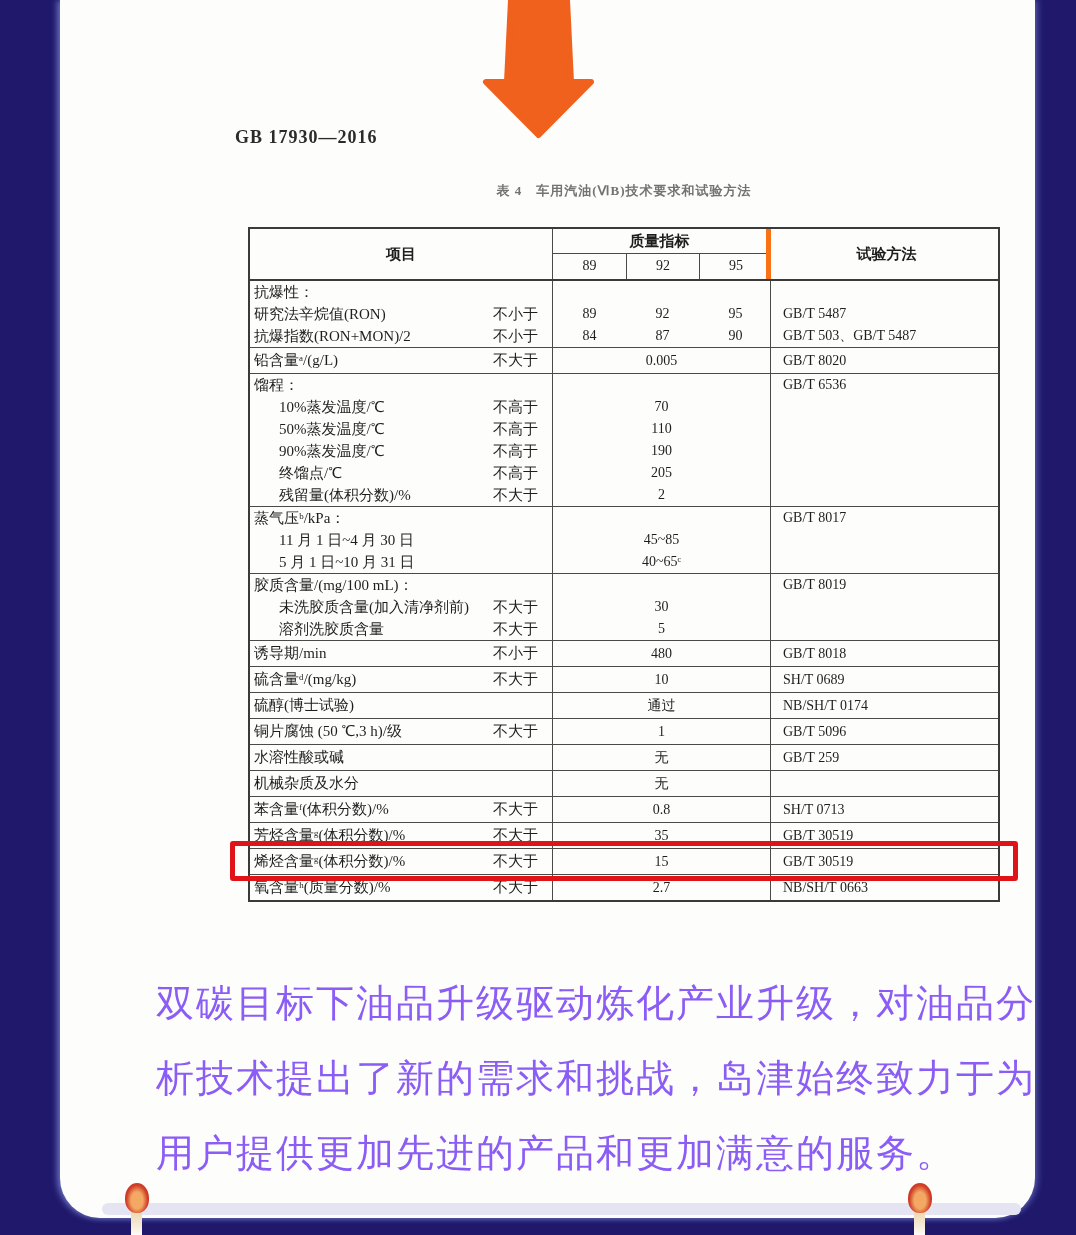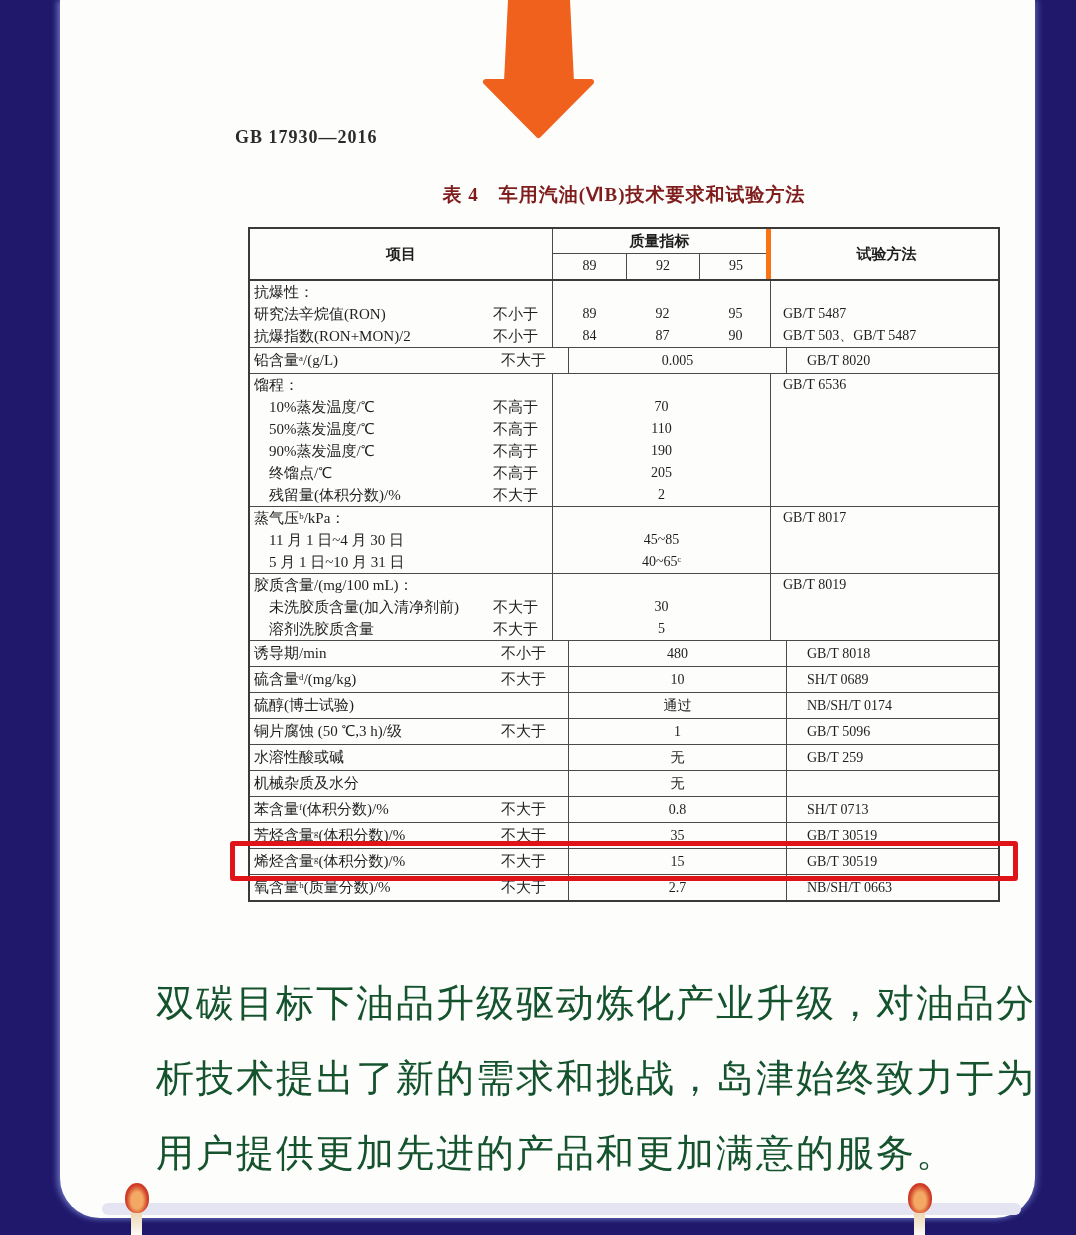--- a/index.html
+++ b/index.html
@@ -19,51 +19,51 @@
     position:absolute; left:42px; right:14px; bottom:3px; height:12px;
     background:var(--c-strip, #e4e4f3); border-radius:8px;
   }
   .arrow { position:absolute; left:478px; top:-3px; width:121px; height:143px; z-index:3; }
   .doc-code {
     position:absolute; left:175px; top:127px; font-size:18px; font-weight:700;
     color:#2b2b2b; letter-spacing:1px;
   }
   .tbl-title {
     position:absolute; left:188px; top:182px; width:752px; text-align:center;
-    font-size:19px; font-weight:700; color:#7f1d1d; letter-spacing:1px;
+    font-size:13px; font-weight:700; color:#737373; letter-spacing:1px;
   }
   .table-wrap { position:absolute; left:188px; top:227px; width:752px; }
   .tbl { border:2px solid #3a3a3a; background:#fdfdfb; color:#1e1e1e; }
   .hdr { display:grid; grid-template-columns:302px 219px 231px; border-bottom:2px solid #3a3a3a; }
   .hdr-item, .hdr-method { line-height:50px; text-align:center; font-size:15px; font-weight:600; }
   .hdr-qi { border-left:1px solid #4a4a4a; border-right:5px solid #f97316; }
   .hdr-qi-top { height:25px; line-height:25px; text-align:center; font-size:15px; font-weight:600;
     border-bottom:1px solid #4a4a4a; }
   .hdr-qi-grades { display:grid; grid-template-columns:73px 73px 73px; height:25px; }
   .hdr-qi-grades span { line-height:24px; text-align:center; font-size:14px; }
   .hdr-qi-grades span.bl { border-left:1px solid #4a4a4a; }
   .group + .group { border-top:1px solid #4a4a4a; }
   .line { display:grid; grid-template-columns:236px 66px 219px 231px; height:22px; }
-  .group.single .line { height:25px;gap:8px; }
+  .group.single .line { height:25px; }
   .lbl { font-size:15px; line-height:22px; padding-left:4px; white-space:nowrap; overflow:visible; }
   .group.single .lbl, .group.single .q, .group.single .vals, .group.single .method { line-height:25px; }
-  .lbl.indent { padding-left:19px; }
+  .lbl.indent { padding-left:29px; }
   .q { font-size:15px; line-height:22px; text-align:right; padding-right:14px; white-space:nowrap; }
   .vals { border-left:1px solid #4a4a4a; border-right:1px solid #4a4a4a;
     font-size:14px; line-height:22px; text-align:center; }
   .vals.split { display:grid; grid-template-columns:73px 73px 73px; padding:0; }
   .method { font-size:14px; line-height:22px; padding-left:12px; white-space:nowrap; }
   .red-box {
     position:absolute; left:-18px; width:788px;
     border:5px solid var(--c-highlight, #e01418); border-radius:3px; z-index:2;
   }
   .para {
     position:absolute; left:96px; top:966px; width:905px;
     font-family:"Liberation Sans", sans-serif; font-size:38px; font-weight:500;
-    line-height:75px; letter-spacing:2px; color:#14532d;
+    line-height:75px; letter-spacing:2px; color:#8b5cf6;
   }
   .match { position:absolute; width:28px; height:53px; z-index:4; }
   .match .head {
     position:absolute; left:2px; top:0; width:24px; height:30px; border-radius:50% 50% 46% 46%;
     background:radial-gradient(ellipse at 50% 58%, #f3a963 0%, #f3a963 34%, #d2402a 62%, #b32318 100%);
   }
   .match .stick {
     position:absolute; left:8px; top:20px; width:11px; height:33px;
     background:linear-gradient(#e9c99d, #f6ecd8 70%, #fdfdfd);
   }

